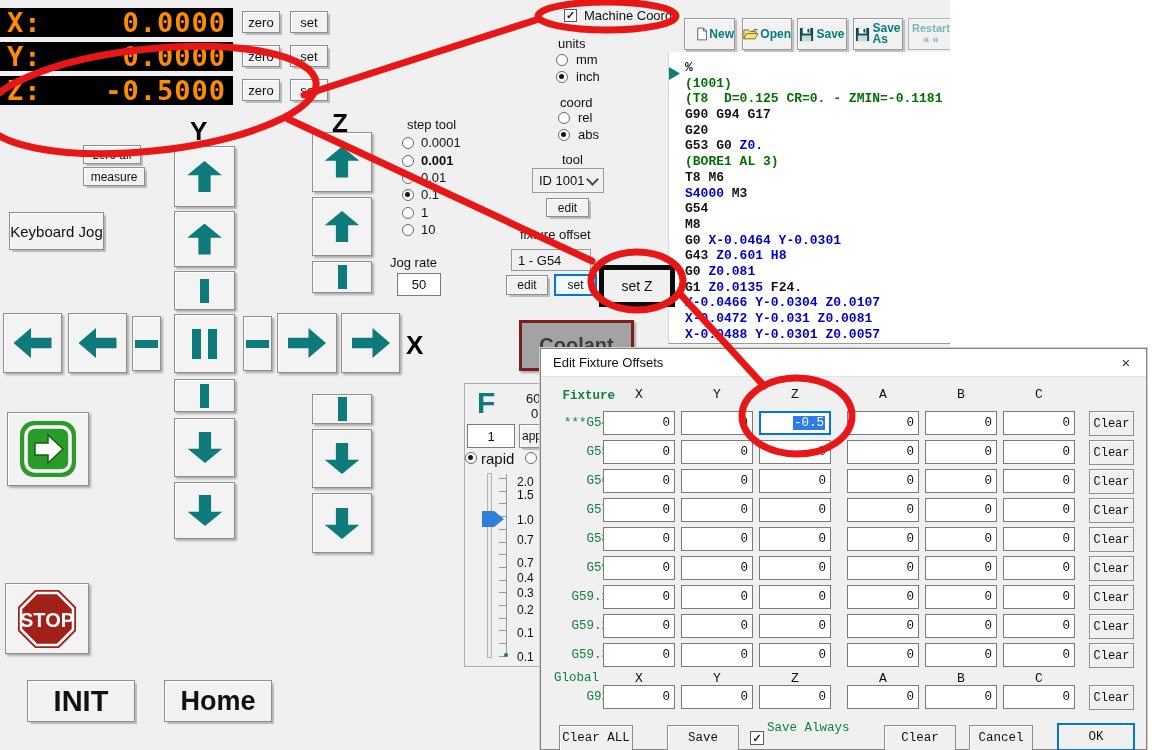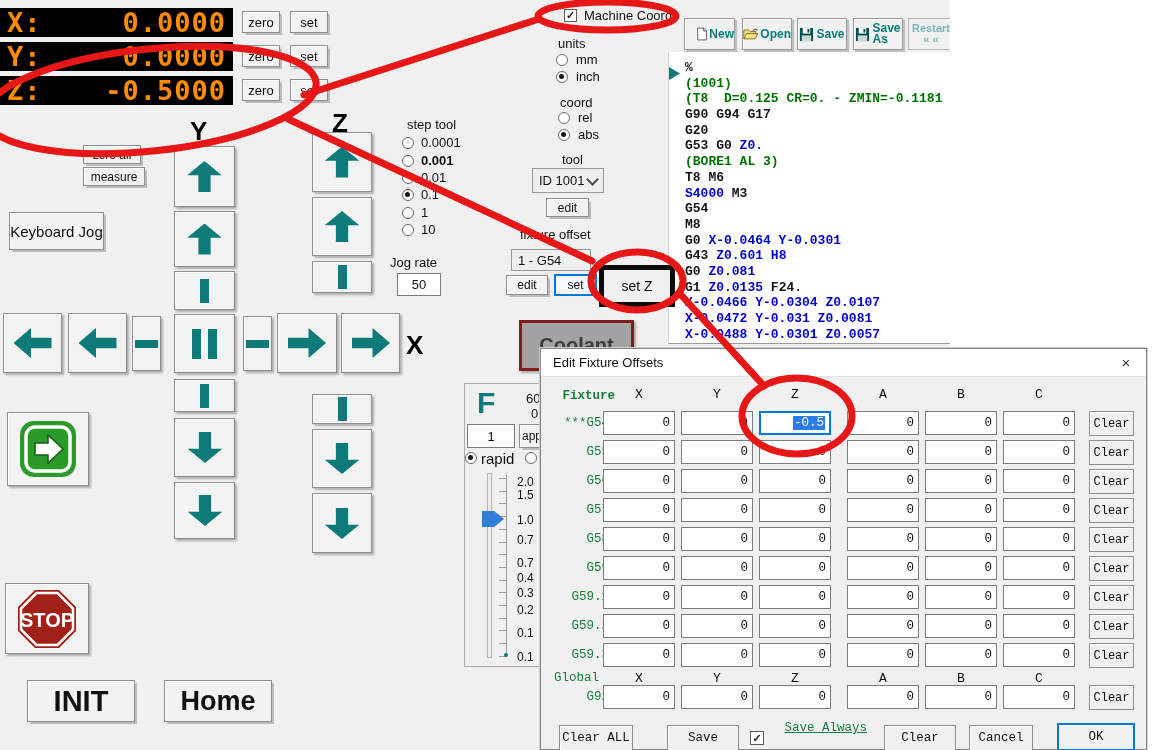--- a/index.html
+++ b/index.html
@@ -437,21 +437,21 @@
         <div class="dcell" style="left: 140px; top: 336px;">0</div>
         <div class="dcell" style="left: 218px; top: 336px;">0</div>
         <div class="dcell" style="left: 306px; top: 336px;">0</div>
         <div class="dcell" style="left: 384px; top: 336px;">0</div>
         <div class="dcell" style="left: 462px; top: 336px;">0</div>
         <div class="dclear" style="left: 548px; top: 336px;">Clear</div>
       </div>
     <div class="dbtn" style="left:18px;top:376px;width:74px;">Clear ALL</div>
     <div class="dbtn" style="left:126px;top:376px;width:72px;">Save</div>
     <span class="cb" style="left:209px;top:382px;width:14px;height:14px;">✓</span>
-    <div class="dlabel" style="left:226px;top:372px;width:100px;text-align:right;text-decoration:underline;">Save Always</div>
+    <div class="dlabel" style="left:226px;top:372px;width:100px;text-align:left;">Save Always</div>
     <div class="dbtn" style="left:343px;top:376px;width:72px;">Clear</div>
     <div class="dbtn" style="left:428px;top:376px;width:64px;">Cancel</div>
     <div class="dbtn" style="left:516px;top:374px;width:78px;height:28px;border:2px solid #0078d7;">OK</div>
   </div>
 
   <svg id="annot" width="1152" height="750" viewBox="0 0 1152 750">
     <g stroke="#e81717" stroke-width="7" fill="none" stroke-linecap="round">
       <ellipse cx="150" cy="100" rx="167" ry="51" transform="rotate(-6 150 100)"></ellipse>
       <ellipse cx="607" cy="16" rx="69" ry="14"></ellipse>
       <ellipse cx="637" cy="281" rx="46" ry="29"></ellipse>

